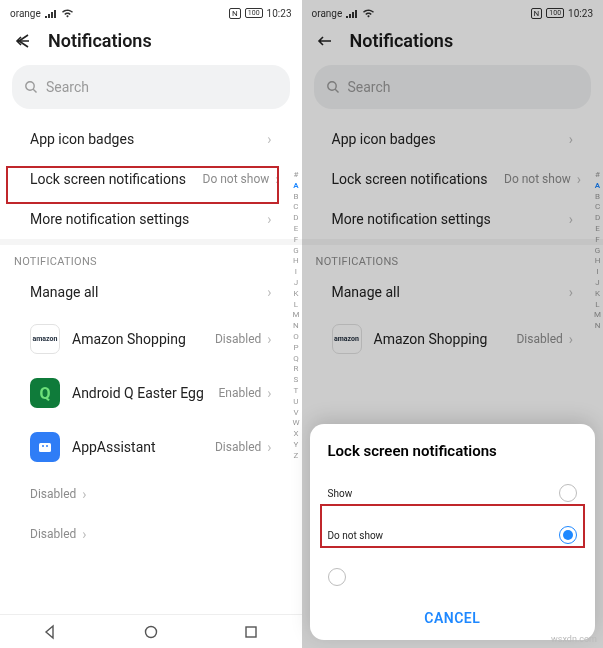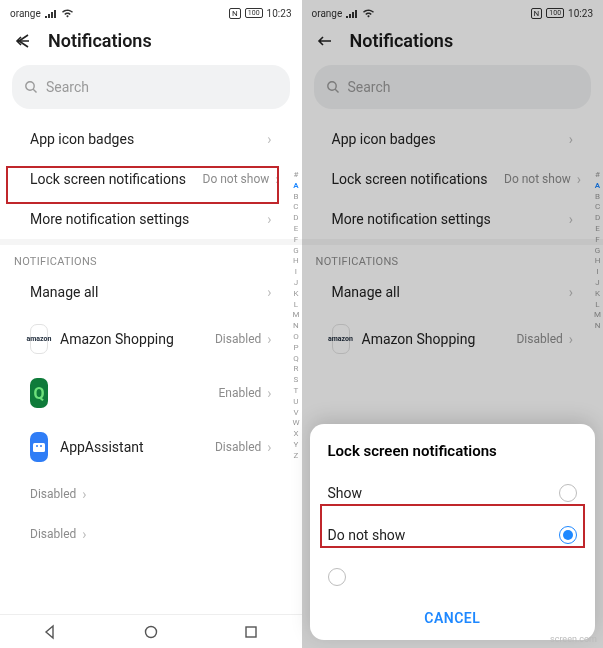--- a/index.html
+++ b/index.html
@@ -43,21 +43,21 @@
     display: flex; align-items: center; justify-content: space-between;
     padding: 12px 30px; font-size: 14px; color: #222;
     position: relative; z-index: 1;
   }
   .row .left { display: flex; align-items: center; gap: 12px; }
   .row .right { display: flex; align-items: center; gap: 6px; color: #8c8c8c; font-size: 12px; }
   .chev { color: #bdbdbd; font-size: 14px; }
   .section-label { font-size: 11px; color: #8c8c8c; padding: 10px 14px 4px; letter-spacing: 0.3px; position:relative; z-index:1;}
   .divider-space { height: 6px; background: #f5f5f5; position:relative; z-index:1;}
   .app-icon {
-    width: 18px; height: 30px; border-radius: 7px; display:flex; align-items:center; justify-content:center;
+    width: 30px; height: 30px; border-radius: 7px; display:flex; align-items:center; justify-content:center;
     font-size: 10px; color:#fff; font-weight:bold; flex-shrink:0;
   }
   .ic-amazon { background:#fff; border:1px solid #e2e2e2; color:#232f3e; font-size:7px; line-height:1; text-align:center;}
   .ic-q { background:#0f7b3a; color:#6de07a; font-size:16px;}
   .ic-assist { background:#2f7df6; }
   .ic-gallery { background:#fff; border:1px solid #eee; }
   .ic-backup { background:#1e88ff; }
   .index-strip {
     position: absolute; right: 2px; top: 170px;
     display: flex; flex-direction: column; gap: 0px;
@@ -76,21 +76,21 @@
   }
   .sheet {
     position: absolute; left: 8px; right: 8px; bottom: 8px;
     background: #fff; border-radius: 14px; z-index: 10;
     box-shadow: 0 -4px 20px rgba(0,0,0,0.15);
     padding: 16px 0 6px;
   }
   .sheet-title { font-size: 15px; font-weight:600; padding: 2px 18px 12px; }
   .sheet-row {
     display:flex; justify-content:space-between; align-items:center;
-    padding: 12px 18px; font-size: 14px; color:#222;
+    padding: 12px 18px; font-size: 10px; color:#222;
   }
   .radio {
     width: 18px; height:18px; border-radius:50%;
     border: 1.5px solid #bdbdbd; position:relative; flex-shrink:0;
   }
   .radio.sel { border-color:#1e88ff; }
   .radio.sel::after {
     content:""; position:absolute; inset:3px; border-radius:50%; background:#1e88ff;
   }
   .sheet-cancel {
@@ -183,20 +183,21 @@
           <span>Disabled</span>
           <span class="chev">›</span>
         </span>
     </div>
 
     <div class="row">
       <div class="left">
         <div class="app-icon ic-q">
             <span>Q</span>
           </div>
+        <span>Android Q Easter Egg</span>
       </div>
       <span class="right">
           <span>Enabled</span>
           <span class="chev">›</span>
         </span>
     </div>
 
     <div class="row">
       <div class="left">
         <div class="app-icon ic-assist">
@@ -376,13 +377,13 @@
       <div class="highlight-box" style="left:10px; right:10px; top:80px; height:44px;"></div>
       <div class="sheet-row">
         <span class="radio"></span>
       </div>
       <div class="sheet-cancel">CANCEL</div>
     </div>
   </div>
 
 </div>
 
-<div class="watermark">screen.com</div>
+<div class="watermark">wsxdn.com</div>
 
 </body></html>

